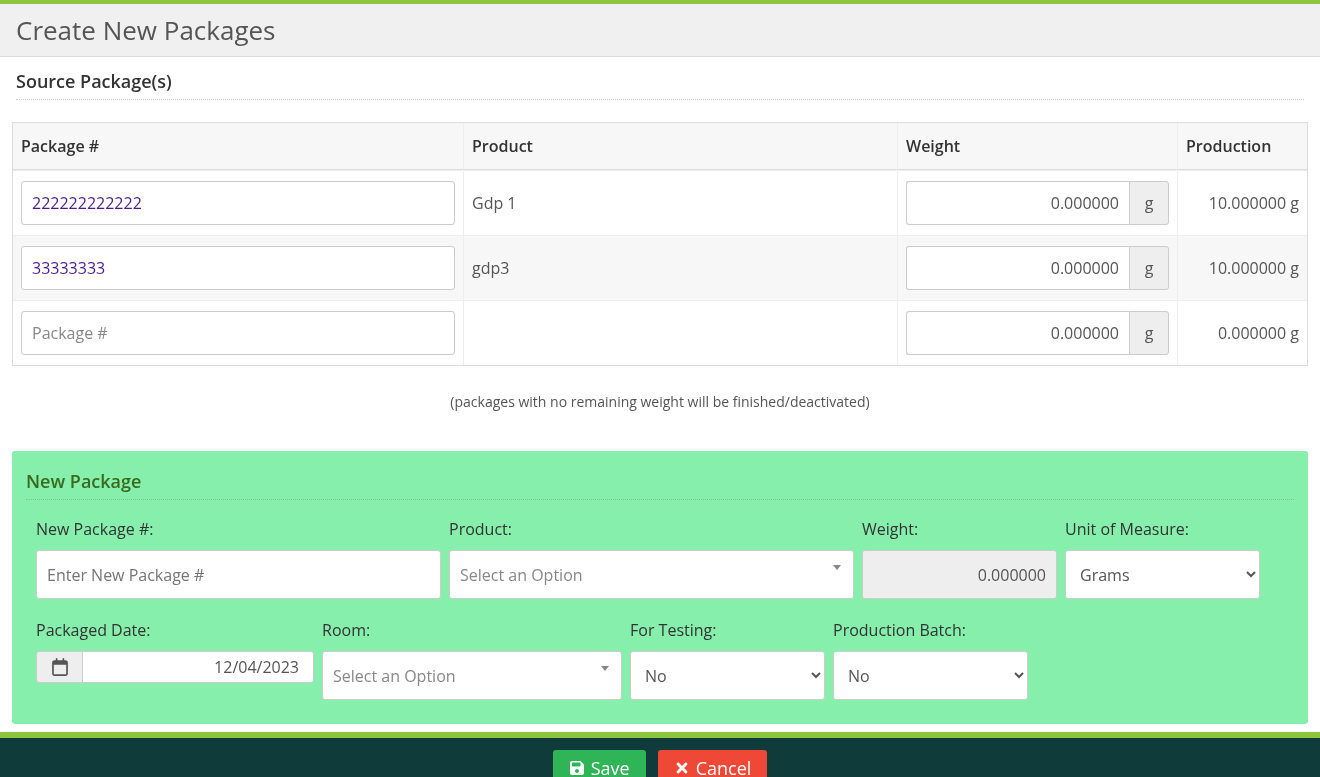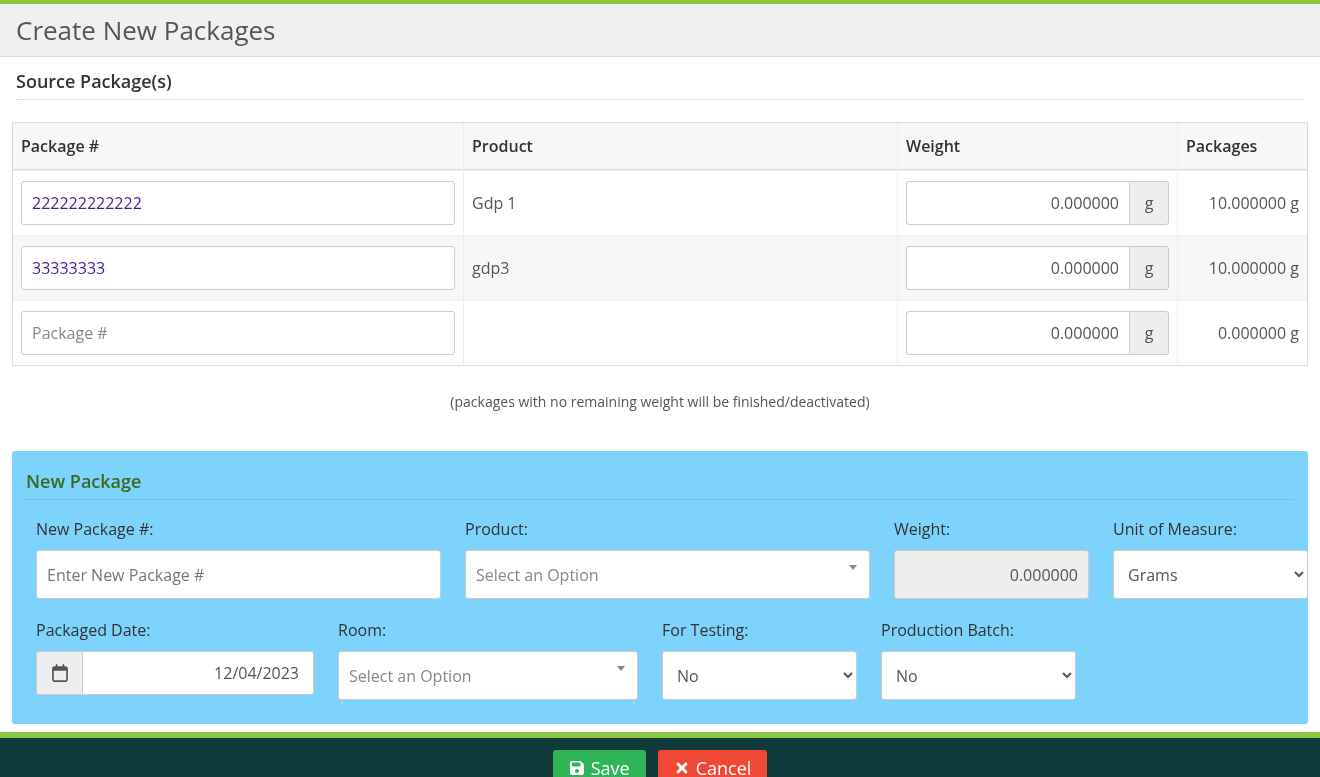--- a/index.html
+++ b/index.html
@@ -107,35 +107,35 @@
   }
   .rem-cell { text-align: right; }
   .note {
     text-align: center;
     color: #555;
     font-size: 14px;
     margin: 18px 0 40px;
   }
   .newpkg-panel {
     margin: 0 12px 0;
-    background: #7dd3fc;
+    background: #86efac;
     border-radius: 3px;
     padding: 18px 14px 24px;
   }
   .newpkg-title {
     font-size: 18px;
     font-weight: 600;
     color: #3a6a1f;
     padding-bottom: 6px;
     border-bottom: 1px dotted rgba(0,0,0,0.15);
     margin-bottom: 18px;
   }
   .row {
     display: flex;
-    gap: 24px;
+    gap: 8px;
     margin: 0 10px 20px;
   }
   .field { flex: 1; display: flex; flex-direction: column; }
   .field label {
     font-size: 16px;
     color: #333;
     margin-bottom: 10px;
   }
   .ctrl {
     height: 49px;
@@ -171,21 +171,21 @@
     border: 1px solid #ccc;
     border-right: none;
     border-radius: 3px 0 0 3px;
     display: flex;
     align-items: center;
     justify-content: center;
   }
   .date-addon svg { width: 18px; height: 18px; fill: #555; }
   .date-input {
     flex: 1;
-    height: 44px;
+    height: 32px;
     text-align: right;
     padding: 8px 14px;
     font-size: 16px;
     border: 1px solid #ccc;
     border-radius: 0 3px 3px 0;
     color: #555;
     font-family: inherit;
     background: #fff;
   }
   .row1-1 { flex: 0 0 405px; }
@@ -238,21 +238,21 @@
 <div>
   <div class="section-title">Source Package(s)</div>
   <hr class="hr-thin">
   <div class="table-wrap">
     <table class="pkg">
       <thead>
         <tr>
           <th class="col-pkg">Package #</th>
           <th class="col-prod">Product</th>
           <th class="col-wt">Weight</th>
-          <th class="col-rem">Packages</th>
+          <th class="col-rem">Production</th>
         </tr>
       </thead>
       <tbody>
         <tr>
           <td class="col-pkg"><input class="pkg-input" type="text" value="222222222222" placeholder="Package #" style=""></td>
           <td class="col-prod">Gdp 1</td>
           <td class="col-wt">
               <div class="weight-cell">
                 <input class="weight-input" type="text" value="0.000000" style="">
                 <span class="weight-unit">g</span>

